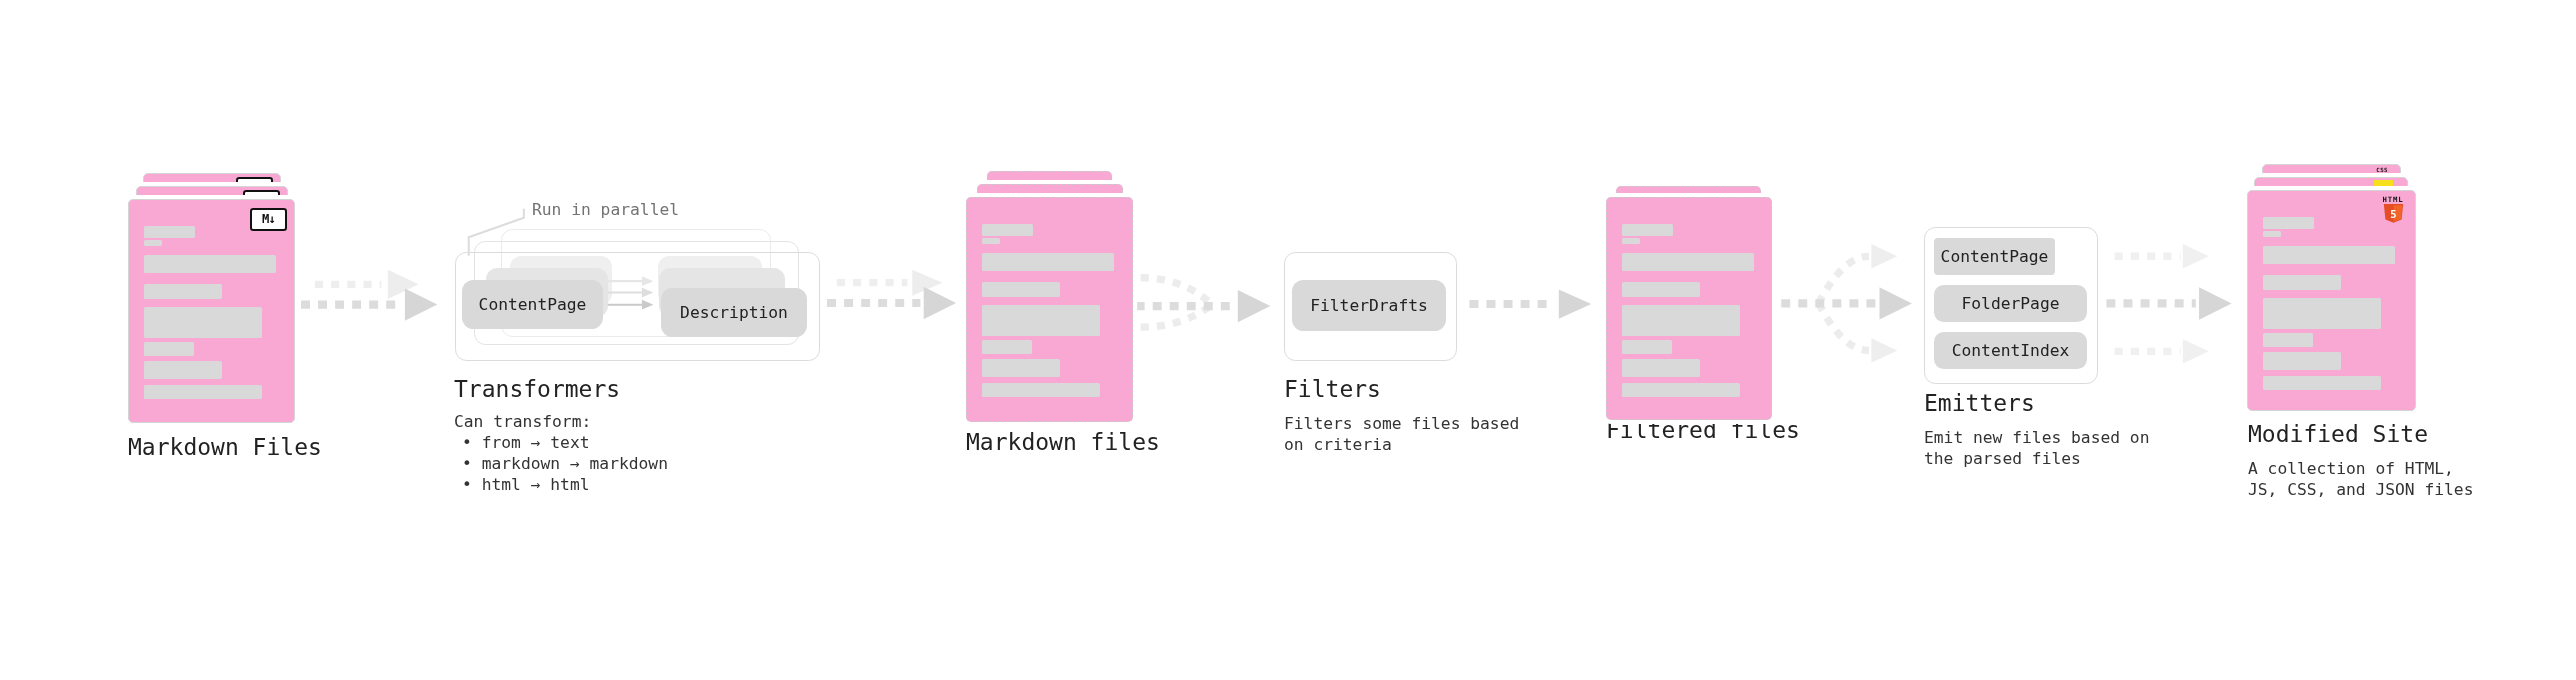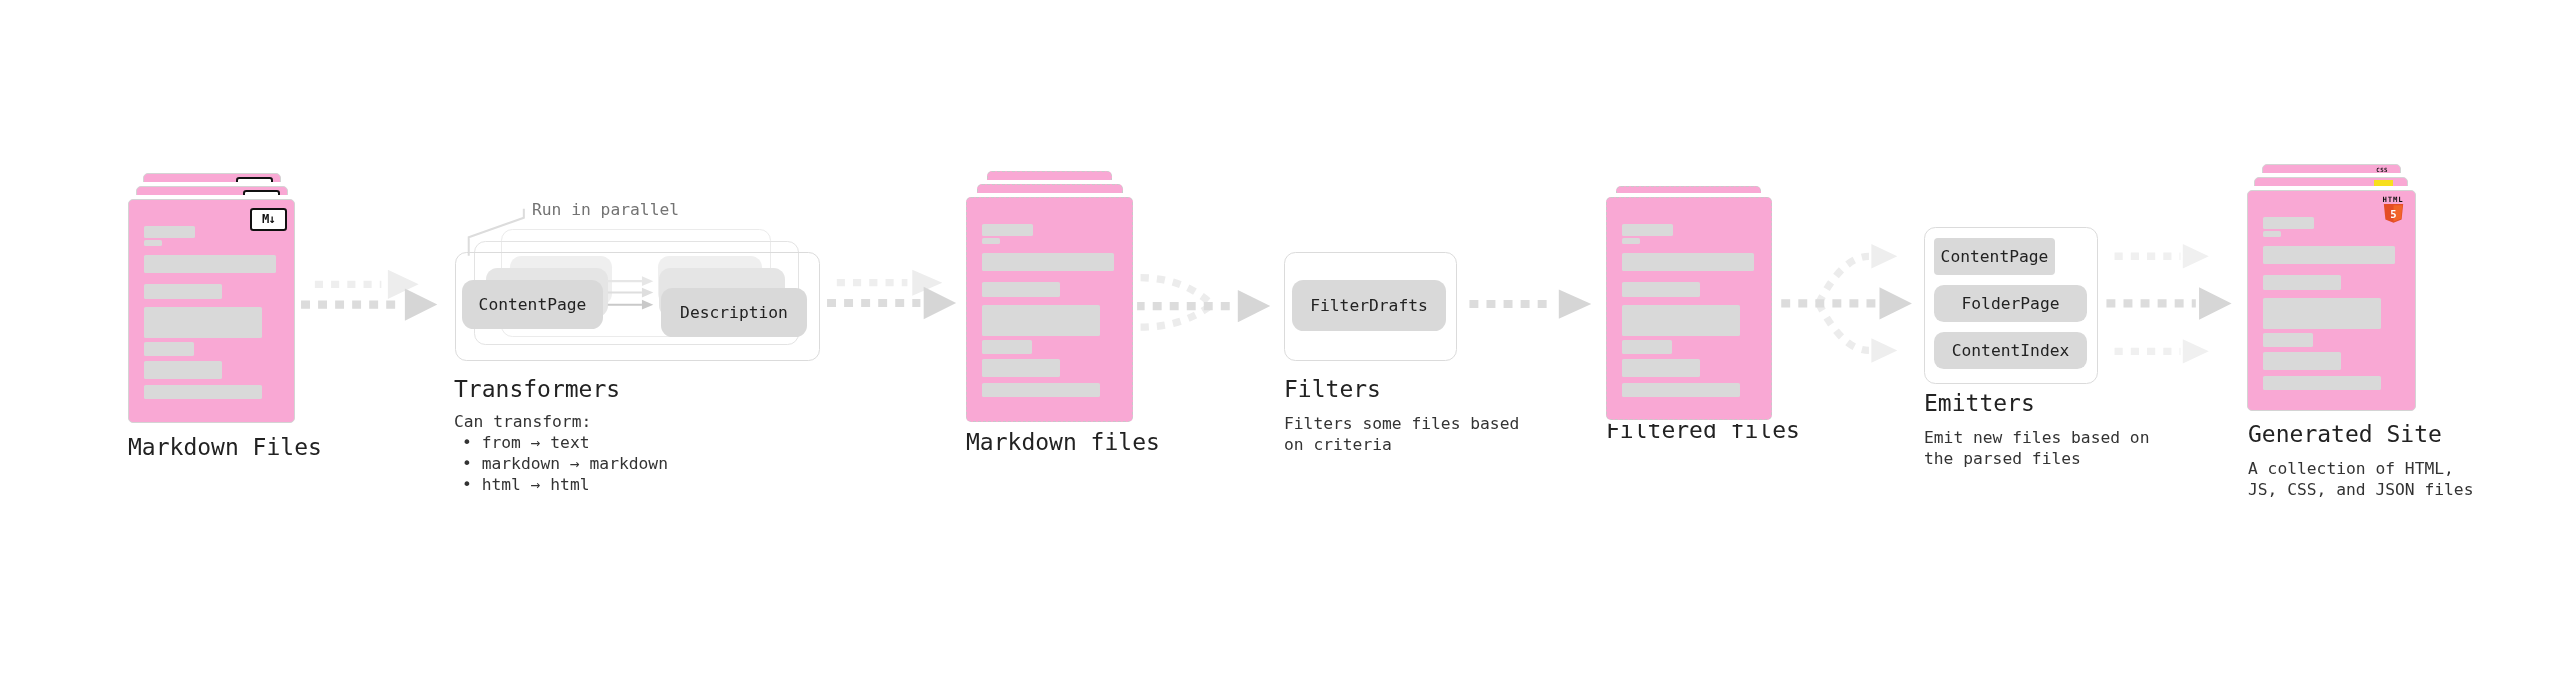--- a/index.html
+++ b/index.html
@@ -199,20 +199,20 @@
     </div>
   <div class="bar" style="left: 15.4px; top: 26px; width: 51px; height: 12.2px;"></div>
       <div class="bar" style="left: 15.4px; top: 40px; width: 18px; height: 5.7px;"></div>
       <div class="bar" style="left: 15.4px; top: 55px; width: 132px; height: 18px;"></div>
       <div class="bar" style="left: 15.4px; top: 84px; width: 78px; height: 15.4px;"></div>
       <div class="bar" style="left: 15.4px; top: 107px; width: 118px; height: 31px;"></div>
       <div class="bar" style="left: 15.4px; top: 142px; width: 50px; height: 14px;"></div>
       <div class="bar" style="left: 15.4px; top: 161px; width: 78px; height: 18px;"></div>
       <div class="bar" style="left: 15.4px; top: 185px; width: 118px; height: 14px;"></div>
     </div>
-  <div class="title" style="left:2248px;top:420px">Generated Site</div>
+  <div class="title" style="left:2248px;top:420px">Modified Site</div>
   <div class="body" style="left:2248px;top:458px">
     <div>A collection of HTML,</div>
     <div>JS, CSS, and JSON files</div>
   </div>
 
 </div>
 
 
 </body></html>

